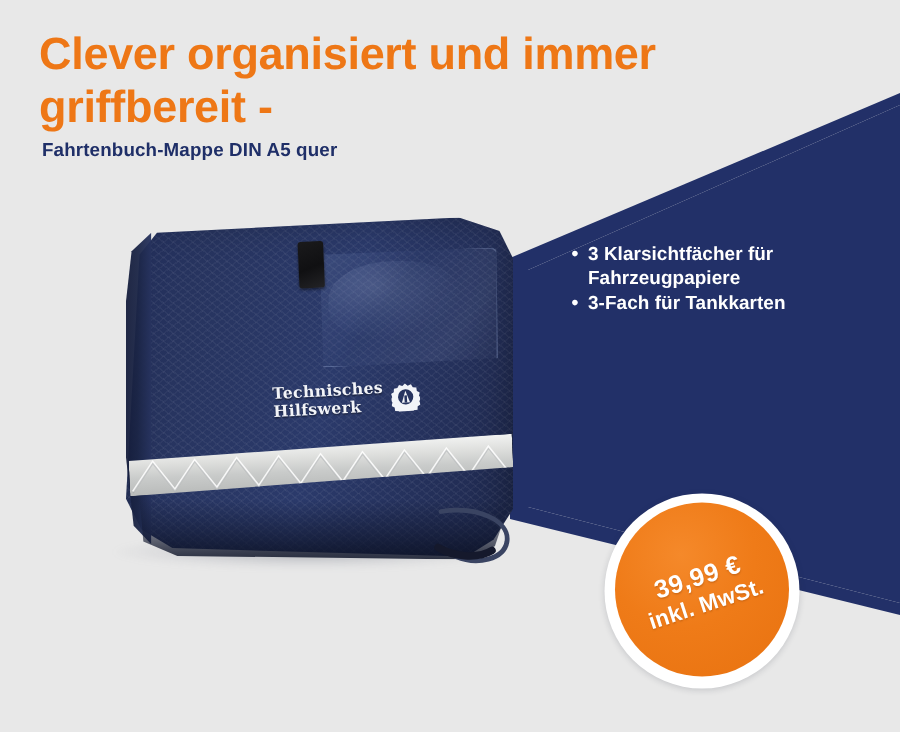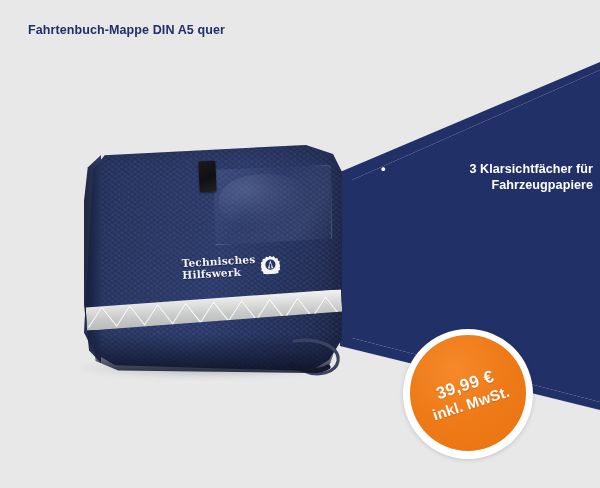--- a/index.html
+++ b/index.html
@@ -185,21 +185,20 @@
   }
   .features li {
     position: relative;
     padding-left: 11px;
     margin-bottom: 2px;
     font-size: 12.6px;
     line-height: 1.25;
     font-weight: bold;
     color: #ffffff;
     letter-spacing: .05px;
-    text-align: right;
   }
   .features li::before {
     content: "\2022";
     position: absolute;
     left: 0;
     top: -1px;
     font-size: 13px;
     color: #ffffff;
   }
 
@@ -261,20 +260,24 @@
 
 <div id="ad">
 
   <svg class="navy-panel" viewBox="0 0 600 488" preserveAspectRatio="none" aria-hidden="true">
     <polygon points="600,70 600,402 352,338 340,338 340,180 352,180" fill="#223068"></polygon>
     <polygon points="340,180 352,180 600,70 600,62 340,172" fill="#223068"></polygon>
     <polygon points="340,338 352,338 600,402 600,410 340,346" fill="#223068"></polygon>
   </svg>
 
   <div class="headline-block">
+    <h1 class="headline">
+      <span>Clever organisiert und immer</span><br>
+      <span>griffbereit -</span>
+    </h1>
     <div class="subtitle">Fahrtenbuch-Mappe DIN A5 quer</div>
   </div>
 
   <div class="product">
     <div class="prod-shadow"></div>
     <div class="folder"></div>
     <div class="folder-spine"></div>
     <div class="clear-pocket"></div>
     <div class="velcro-tab"></div>
     <div class="folder-bottom"></div>
@@ -314,20 +317,21 @@
         </g>
         <circle cx="16" cy="16" r="8.6" fill="#27345f"></circle>
         <path d="M16 9.2 L20.6 22.4 L11.4 22.4 Z" fill="#f2f4f8"></path>
         <rect x="14.6" y="14.4" width="2.8" height="8" fill="#27345f"></rect>
       </svg>
     </div>
   </div>
 
   <ul class="features">
     <li>3 Klarsichtfächer für Fahrzeugpapiere</li>
+    <li>3-Fach für Tankkarten</li>
   </ul>
 
   <div class="price-badge">
     <div class="price-ring"></div>
     <div class="price-disc"></div>
     <div class="price-text">
       <div class="price-amount">39,99 €</div>
       <div class="price-vat">inkl. MwSt.</div>
     </div>
   </div>

